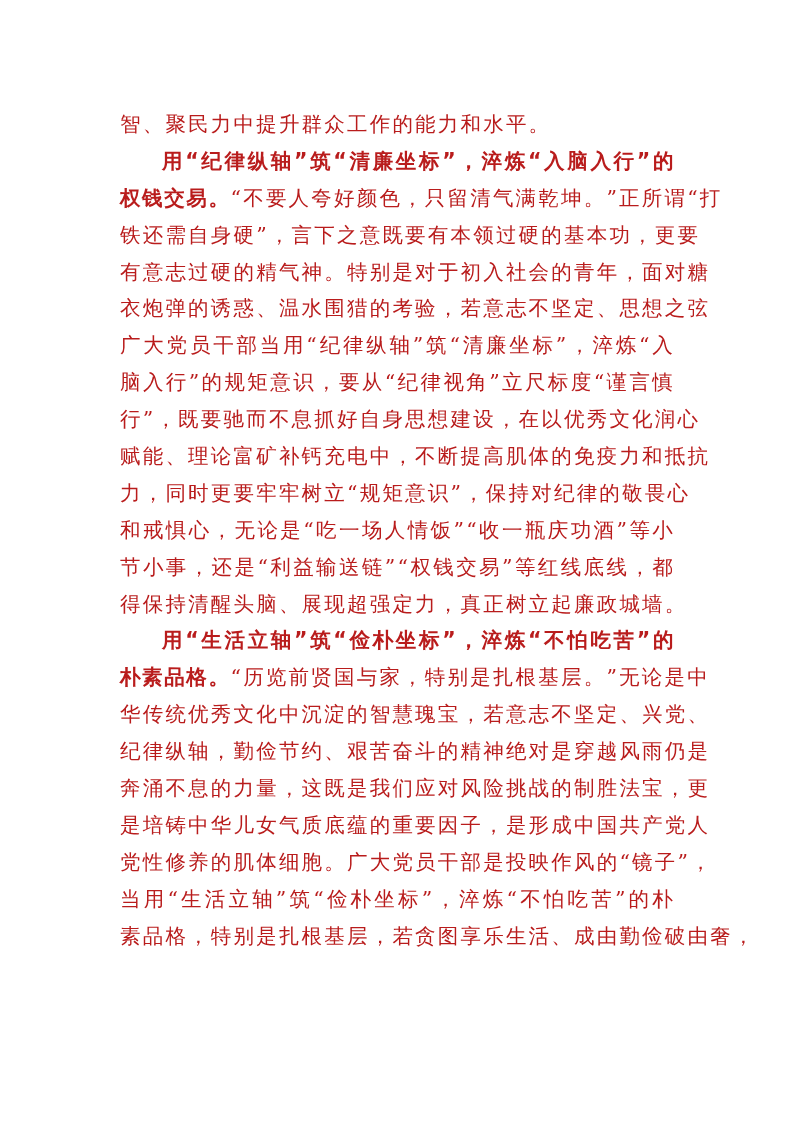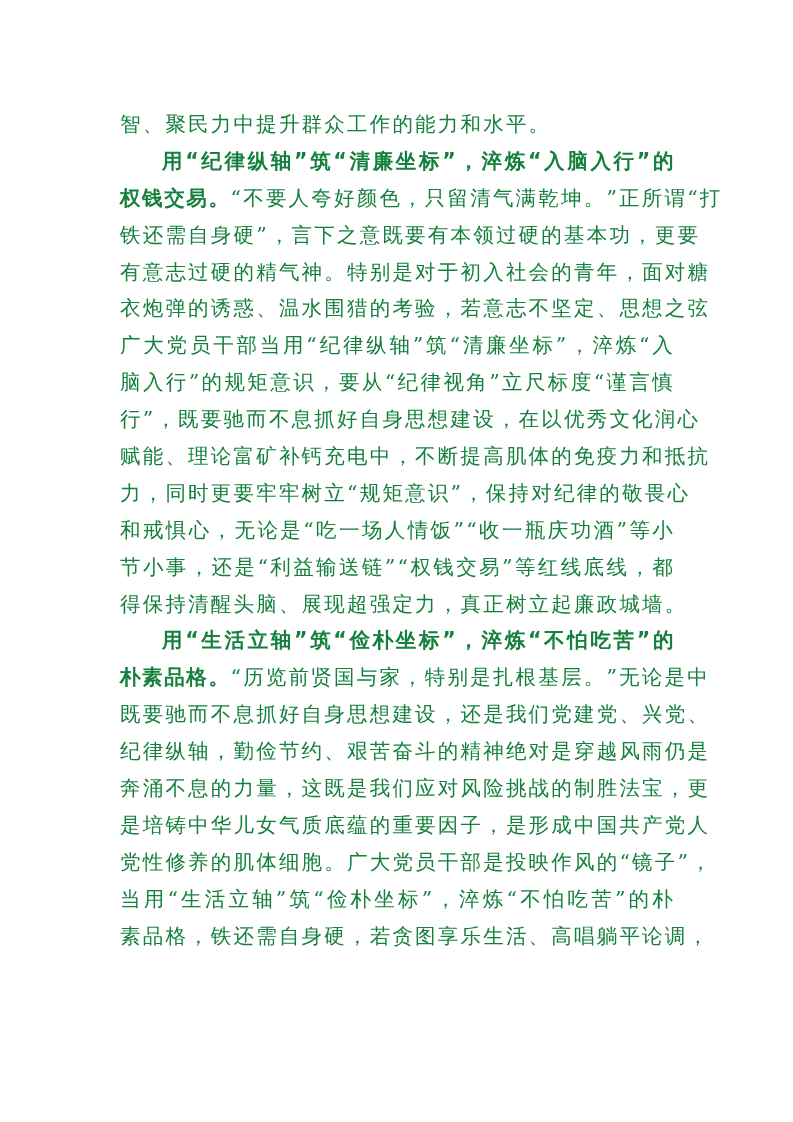--- a/index.html
+++ b/index.html
@@ -1,20 +1,20 @@
 <!DOCTYPE html>
 <html><head>
 <meta charset="utf-8">
 <style>
   html, body { margin: 0; padding: 0; background: #ffffff; }
   body { width: 793px; height: 1122px; position: relative; overflow: hidden; }
   .page {
     position: absolute; left: 120px; top: 106px; width: 555px;
     font-family: "DejaVu Serif", "Liberation Serif", serif;
-    color: #15803d; font-size: 20.5px; line-height: 36.9px;
+    color: #b91c1c; font-size: 20.5px; line-height: 36.9px;
     text-align: justify; text-justify: inter-character;
     letter-spacing: 2.2px;
   }
   .line { display: block; height: 36.9px; white-space: nowrap; text-align-last: justify; text-align: justify; }
   .line.last { text-align-last: left; }
   .indent { padding-left: 42px; }
   .bold { font-family: "DejaVu Sans", "Liberation Sans", sans-serif; font-weight: bold; letter-spacing: 1.6px; }
 </style>
 </head>
 <body>
@@ -29,20 +29,20 @@
     <div class="line"><span>广大党员干部当用“纪律纵轴”筑“清廉坐标”，淬炼“入</span></div>
     <div class="line"><span>脑入行”的规矩意识，要从“纪律视角”立尺标度“谨言慎</span></div>
     <div class="line"><span>行”，既要驰而不息抓好自身思想建设，在以优秀文化润心</span></div>
     <div class="line"><span>赋能、理论富矿补钙充电中，不断提高肌体的免疫力和抵抗</span></div>
     <div class="line"><span>力，同时更要牢牢树立“规矩意识”，保持对纪律的敬畏心</span></div>
     <div class="line"><span>和戒惧心，无论是“吃一场人情饭”“收一瓶庆功酒”等小</span></div>
     <div class="line"><span>节小事，还是“利益输送链”“权钱交易”等红线底线，都</span></div>
     <div class="line last"><span>得保持清醒头脑、展现超强定力，真正树立起廉政城墙。</span></div>
     <div class="line indent"><span class="bold">用“生活立轴”筑“俭朴坐标”，淬炼“不怕吃苦”的</span></div>
     <div class="line"><span class="bold">朴素品格。</span><span>“历览前贤国与家，特别是扎根基层。”无论是中</span></div>
-    <div class="line"><span>既要驰而不息抓好自身思想建设，还是我们党建党、兴党、</span></div>
+    <div class="line"><span>华传统优秀文化中沉淀的智慧瑰宝，若意志不坚定、兴党、</span></div>
     <div class="line"><span>纪律纵轴，勤俭节约、艰苦奋斗的精神绝对是穿越风雨仍是</span></div>
     <div class="line"><span>奔涌不息的力量，这既是我们应对风险挑战的制胜法宝，更</span></div>
     <div class="line"><span>是培铸中华儿女气质底蕴的重要因子，是形成中国共产党人</span></div>
     <div class="line"><span>党性修养的肌体细胞。广大党员干部是投映作风的“镜子”，</span></div>
     <div class="line"><span>当用“生活立轴”筑“俭朴坐标”，淬炼“不怕吃苦”的朴</span></div>
-    <div class="line"><span>素品格，铁还需自身硬，若贪图享乐生活、高唱躺平论调，</span></div>
+    <div class="line"><span>素品格，特别是扎根基层，若贪图享乐生活、成由勤俭破由奢，</span></div>
   </div>
 
 </body></html>

